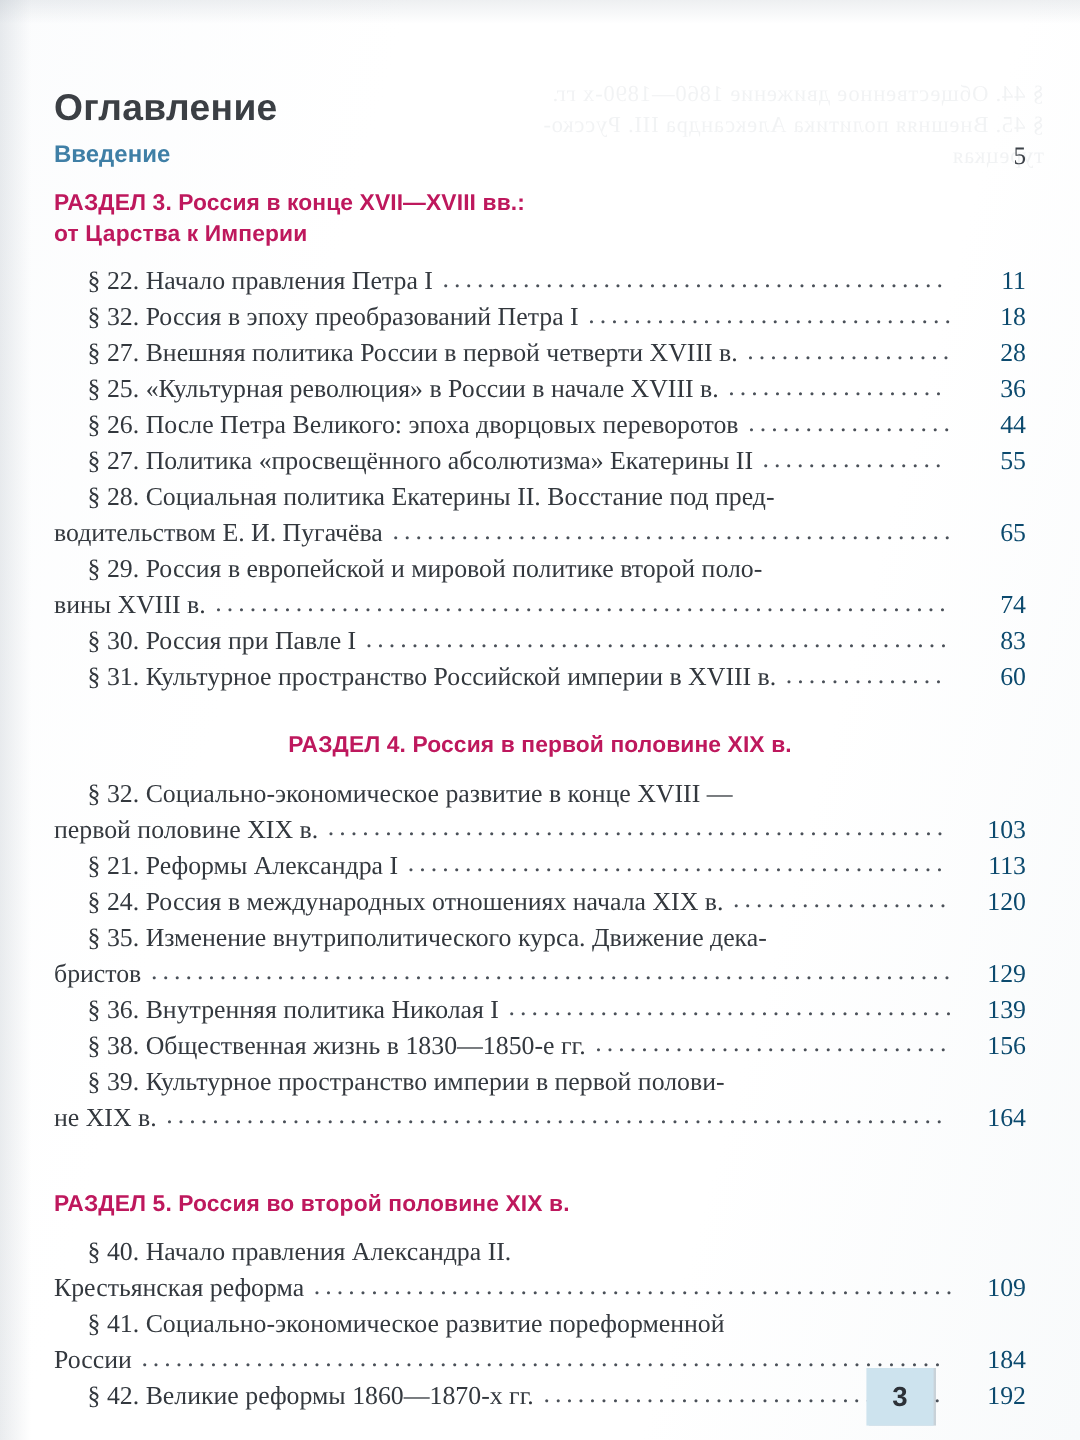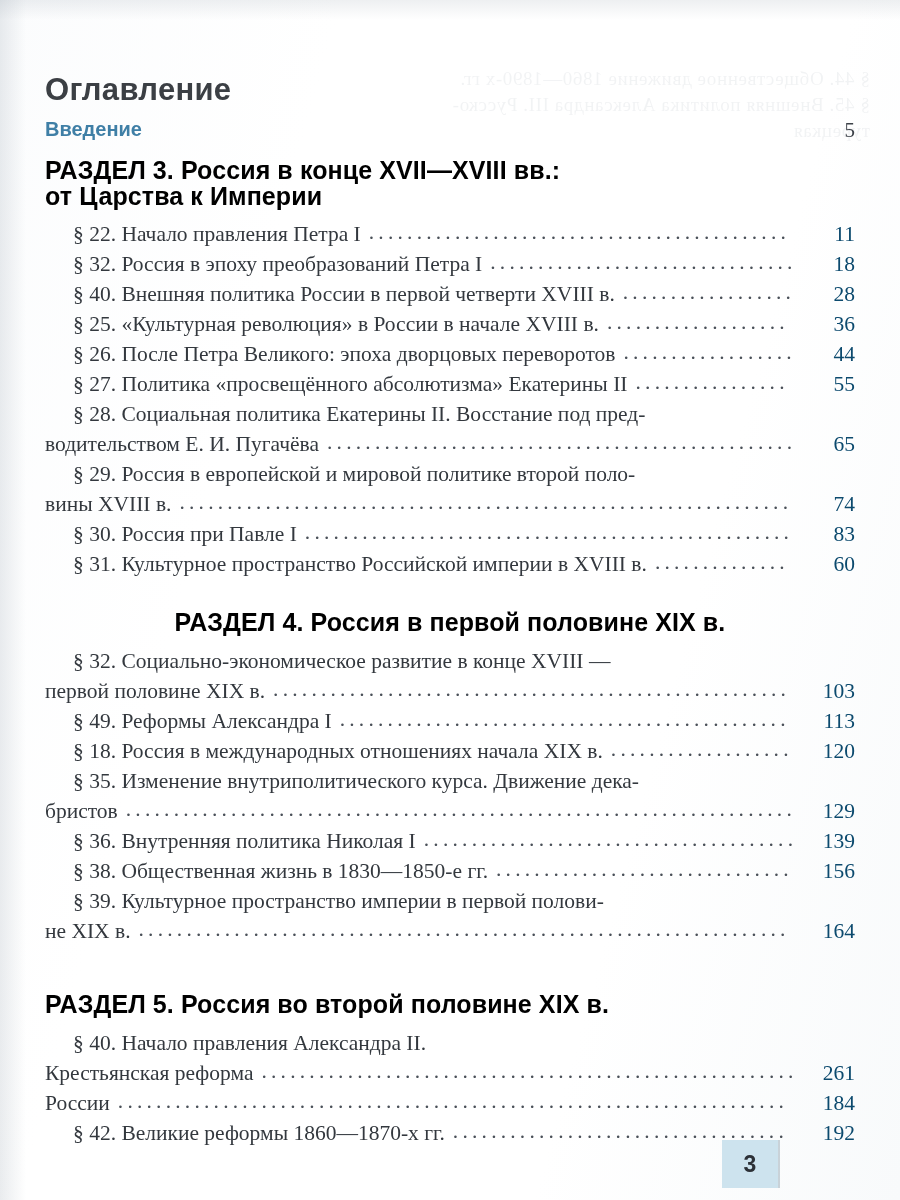--- a/index.html
+++ b/index.html
@@ -109,23 +109,23 @@
     font-family: "Liberation Serif", serif;
     font-weight: normal;
     font-size: 21px;
     color: #3d4249;
   }
 
   
   .section-head {
     font-family: "Liberation Sans", sans-serif;
     font-weight: bold;
-    font-size: 25px;
+    font-size: 19px;
     line-height: 26px;
-    color: #000000;
+    color: #be185d;
     letter-spacing: 0.1px;
   }
   .sec-3  { margin-top: 14px; margin-bottom: 10px; }
   .sec-4  { margin-top: 30px; margin-bottom: 11px; text-align: center; }
   .sec-5  { margin-top: 45px; margin-bottom: 11px; }
 
   
   .entries { }
 
   .entry {
@@ -223,21 +223,21 @@
           </div>
           <div class="entry">
             <div class="line indent">
               <span class="txt">§ 32. Россия в эпоху преобразований Петра I</span>
               <span class="leader">................................</span>
               <span class="pg">18</span>
             </div>
           </div>
           <div class="entry">
             <div class="line indent">
-              <span class="txt">§ 40. Внешняя политика России в первой четверти XVIII в.</span>
+              <span class="txt">§ 27. Внешняя политика России в первой четверти XVIII в.</span>
               <span class="leader">..................</span>
               <span class="pg">28</span>
             </div>
           </div>
           <div class="entry">
             <div class="line indent">
               <span class="txt">§ 25. «Культурная революция» в России в начале XVIII в.</span>
               <span class="leader">...................</span>
               <span class="pg">36</span>
             </div>
@@ -306,28 +306,28 @@
               <span class="pg empty">000</span>
             </div>
             <div class="line">
               <span class="txt">первой половине XIX в.</span>
               <span class="leader">......................................................</span>
               <span class="pg">103</span>
             </div>
           </div>
           <div class="entry">
             <div class="line indent">
-              <span class="txt">§ 49. Реформы Александра I</span>
+              <span class="txt">§ 21. Реформы Александра I</span>
               <span class="leader">...............................................</span>
               <span class="pg">113</span>
             </div>
           </div>
           <div class="entry">
             <div class="line indent">
-              <span class="txt">§ 18. Россия в международных отношениях начала XIX в.</span>
+              <span class="txt">§ 24. Россия в международных отношениях начала XIX в.</span>
               <span class="leader">...................</span>
               <span class="pg">120</span>
             </div>
           </div>
           <div class="entry">
             <div class="line indent">
               <span class="txt">§ 35. Изменение внутриполитического курса. Движение дека-</span>
               <span class="spacer"></span>
               <span class="pg empty">000</span>
             </div>
@@ -370,24 +370,29 @@
         <div class="entries">
           <div class="entry">
             <div class="line indent">
               <span class="txt">§ 40. Начало правления Александра II.</span>
               <span class="spacer"></span>
               <span class="pg empty">000</span>
             </div>
             <div class="line">
               <span class="txt">Крестьянская реформа</span>
               <span class="leader">........................................................</span>
-              <span class="pg">261</span>
-            </div>
-          </div>
-          <div class="entry">
+              <span class="pg">109</span>
+            </div>
+          </div>
+          <div class="entry">
+            <div class="line indent">
+              <span class="txt">§ 41. Социально-экономическое развитие пореформенной</span>
+              <span class="spacer"></span>
+              <span class="pg empty">000</span>
+            </div>
             <div class="line">
               <span class="txt">России</span>
               <span class="leader">......................................................................</span>
               <span class="pg">184</span>
             </div>
           </div>
           <div class="entry">
             <div class="line indent">
               <span class="txt">§ 42. Великие реформы 1860—1870-х гг.</span>
               <span class="leader">...................................</span>

